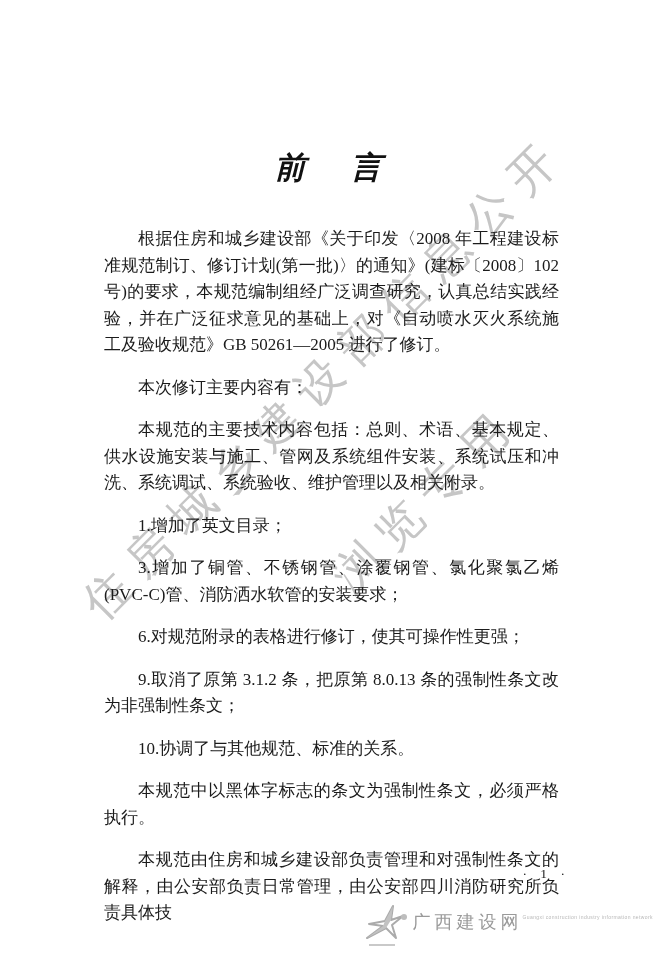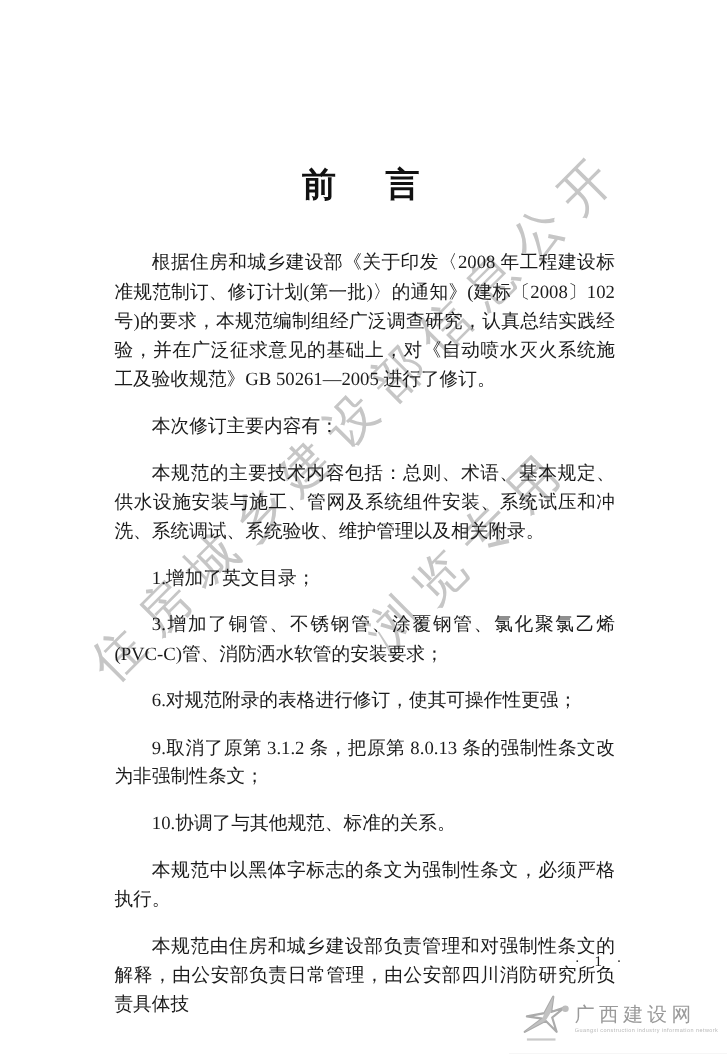--- a/index.html
+++ b/index.html
@@ -37,20 +37,21 @@
     color:#1a1a1a;
   }
   .title {
     margin-top:148px;
     text-align:center;
     font-size:31px;
     line-height:40px;
     font-weight:bold;
     letter-spacing:7px;
     color:#111111;
+    font-style:italic;
   }
   .body-text { margin-top:38px; }
   .body-text p {
     margin:16px;
     text-indent:2em;
     text-align:justify;
     font-size:17px;
     line-height:26.5px;
     color:#1b1b1b;
   }
@@ -74,21 +75,21 @@
     align-items:flex-start;
   }
   .logo-box { position:relative; width:46px; height:44px; margin-right:4px; }
   .logo-box svg { display:block; }
   .logo-sub {
     position:absolute;
     left:6px; bottom:2px;
     width:26px; height:2px;
     background:#c9c9c9;
   }
-  .site-col { display:flex; flex-direction:column; padding-top:8px; }
+  .site-col { display:flex; flex-direction:row; padding-top:8px; }
   .site-name {
     font-size:18px;
     line-height:20px;
     letter-spacing:4px;
     color:#9a9a9a;
   }
   .site-tagline {
     margin-top:2px;
     font-size:5px;
     line-height:6px;

